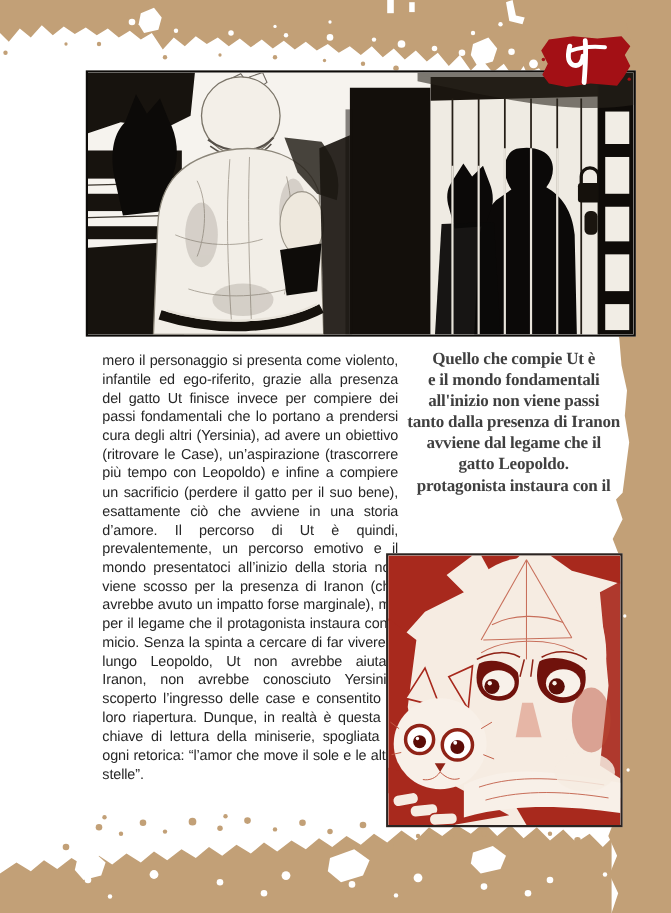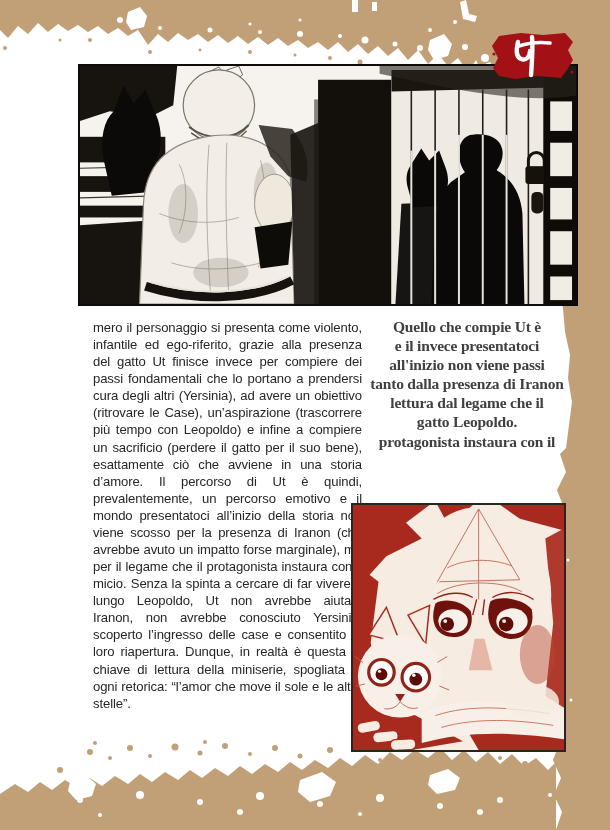--- a/index.html
+++ b/index.html
@@ -245,24 +245,24 @@
         <path d="M41,7 C42,17 41,32 40,45" stroke-width="4.4"></path>
         <path d="M28,16 C37,13 50,12 59,13" stroke-width="3.6"></path>
       </g>
     </svg>
   </div>
 
   <div class="article">mero il personaggio si presenta come violento, infantile ed ego-riferito, grazie alla presenza del gatto Ut finisce invece per compiere dei passi fondamentali che lo portano a prendersi cura degli altri (Yersinia), ad avere un obiettivo (ritrovare le Case), un’aspirazione (trascorrere più tempo con Leopoldo) e infine a compiere un sacrificio (perdere il gatto per il suo bene), esattamente ciò che avviene in una storia d’amore. Il percorso di Ut è quindi, prevalentemente, un percorso emotivo e il mondo presentatoci all’inizio della storia non viene scosso per la presenza di Iranon (che avrebbe avuto un impatto forse marginale), ma per il legame che il protagonista instaura con il micio. Senza la spinta a cercare di far vivere a lungo Leopoldo, Ut non avrebbe aiutato Iranon, non avrebbe conosciuto Yersinia, scoperto l’ingresso delle case e consentito la loro riapertura. Dunque, in realtà è questa la chiave di lettura della miniserie, spogliata di ogni retorica: “l’amor che move il sole e le altre stelle”.</div>
 
   <div class="callout">
       <div class="line">Quello che compie Ut è</div>
-      <div class="line">e il invece presentatoci</div>
+      <div class="line">e il mondo fondamentali</div>
       <div class="line">all'inizio non viene passi</div>
       <div class="line">tanto dalla presenza di Iranon</div>
-      <div class="line">lettura dal legame che il</div>
+      <div class="line">avviene dal legame che il</div>
       <div class="line">gatto Leopoldo.</div>
       <div class="line">protagonista instaura con il</div>
     </div>
 
   <div class="panel-red">
     <svg viewBox="0 0 215 249" preserveAspectRatio="none" xmlns="http://www.w3.org/2000/svg">
       <rect width="215" height="249" fill="#f6ece2"></rect>
       <g fill="#a8291d">
         <path d="M0,0 L78,0 L54,18 L70,34 L34,52 L16,72 L0,60 Z"></path>
         <path d="M86,0 L122,0 L98,22 Z"></path>

